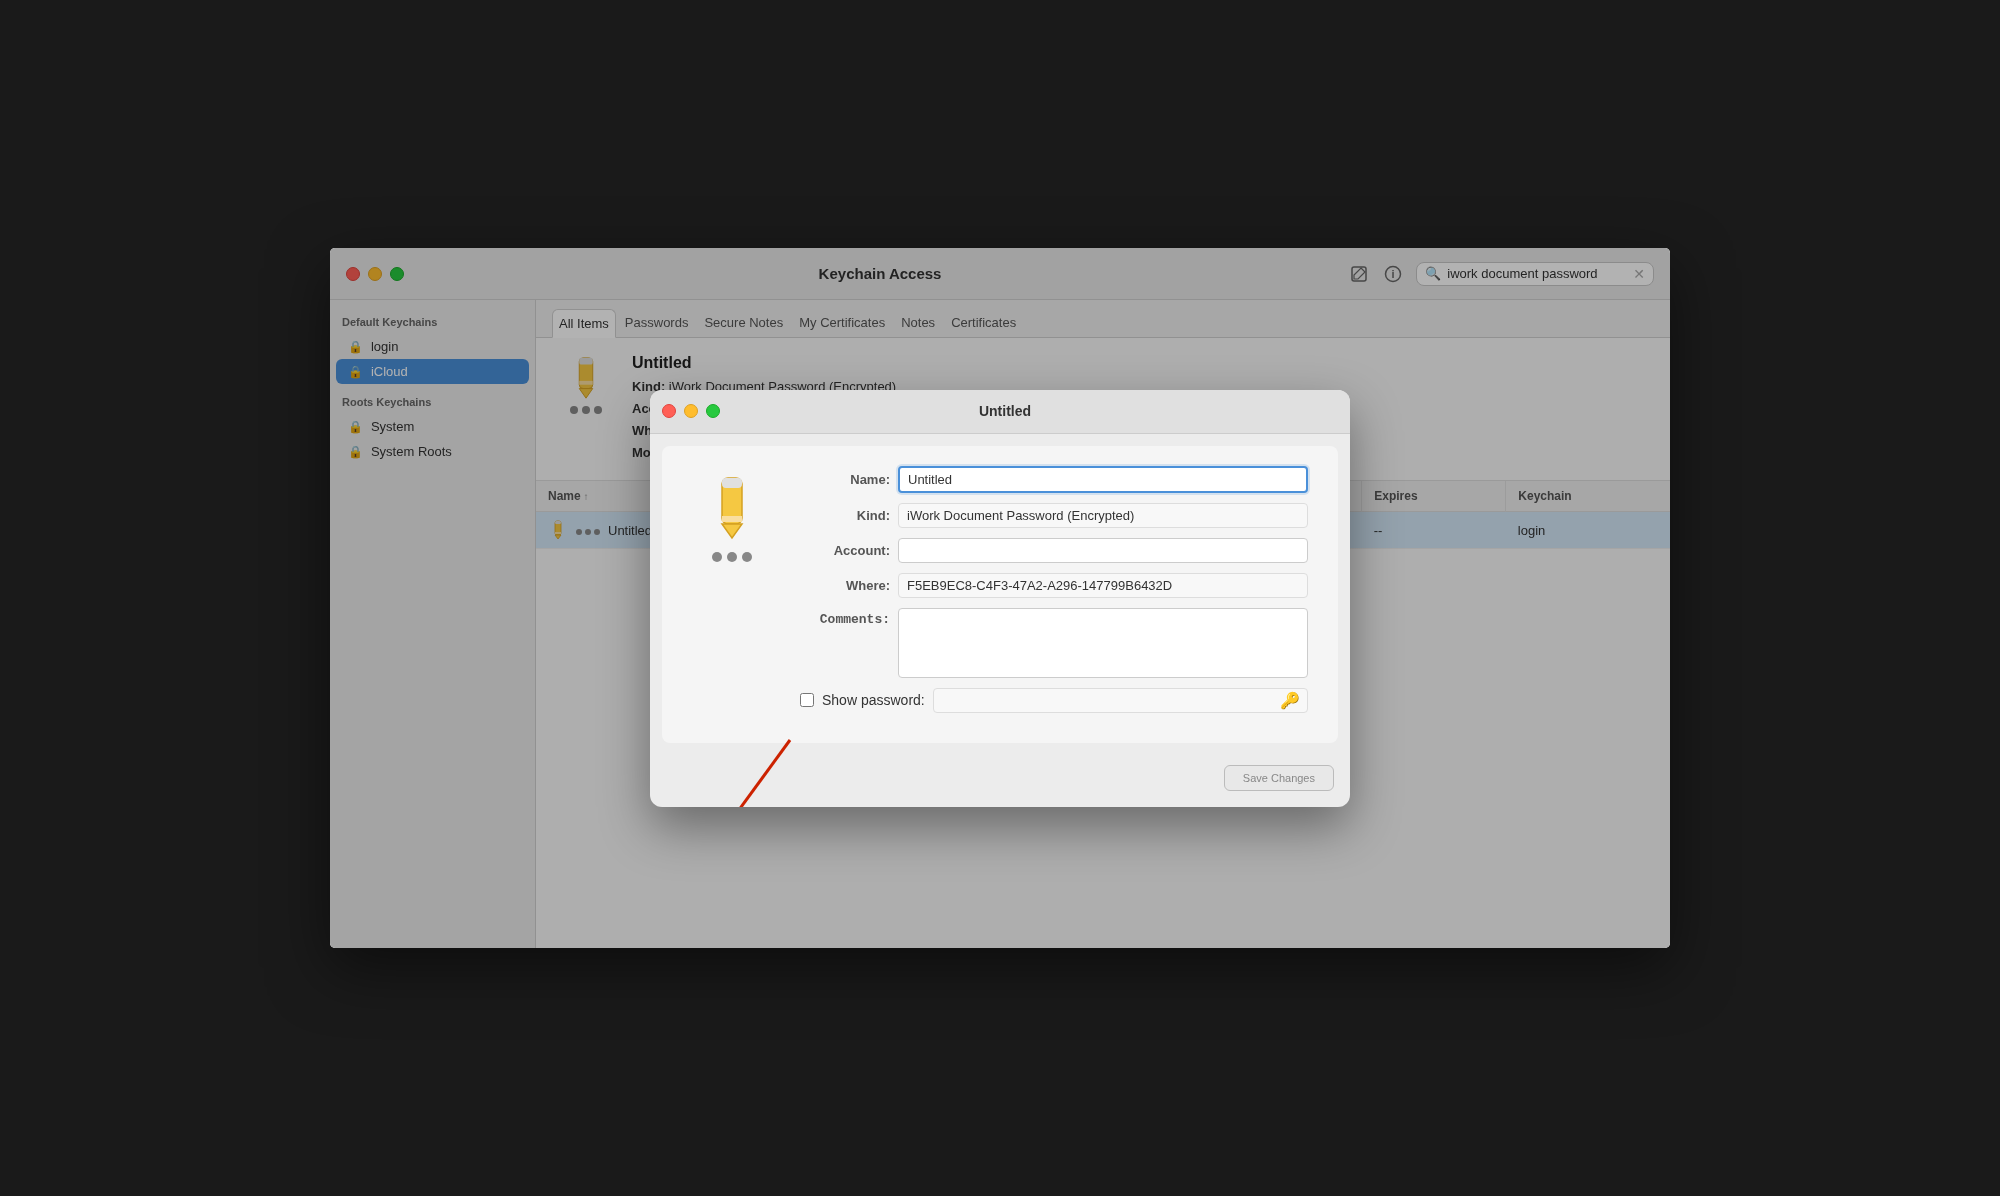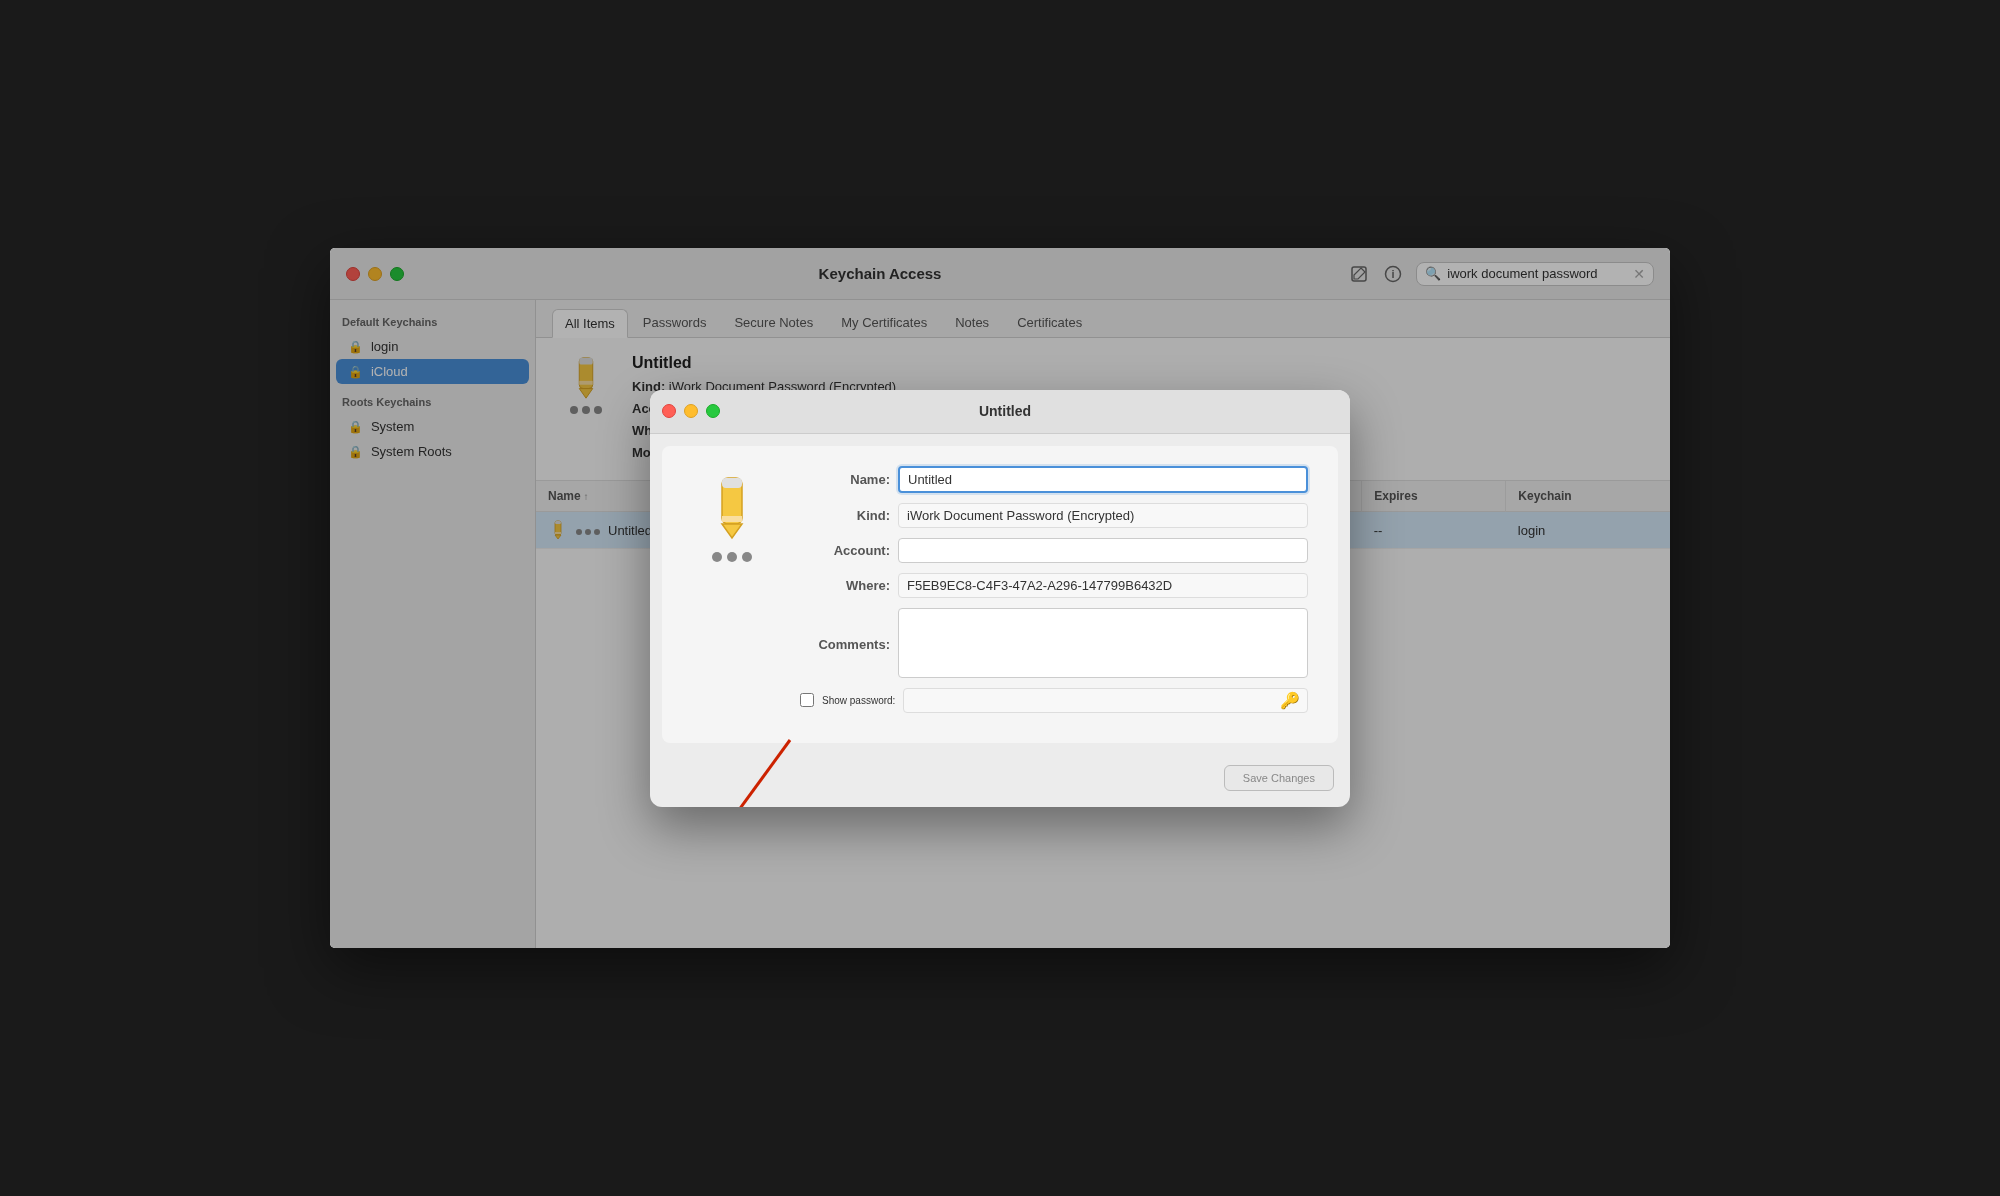--- a/index.html
+++ b/index.html
@@ -177,21 +177,21 @@
     .tab-bar {
       display: flex;
       align-items: center;
       padding: 8px 16px 0 16px;
       background: #f0f0f0;
       border-bottom: 1px solid #d0d0d0;
       gap: 2px;
     }
 
     .tab {
-      padding: 6px 12px;
+      padding: 6px 6px;
       font-size: 13px;
       cursor: pointer;
       border: 1px solid transparent;
       border-radius: 6px 6px 0 0;
       color: #555;
       background: transparent;
     }
 
     .tab.active {
       background: #fff;
@@ -731,28 +731,28 @@
           <div class="field-row">
             <div class="field-label">Account:</div>
             <input class="field-input" type="text" value="" style="">
           </div>
 
           <div class="field-row">
             <div class="field-label">Where:</div>
             <div class="field-input-readonly">F5EB9EC8-C4F3-47A2-A296-147799B6432D</div>
           </div>
 
-          <div class="field-row" style="align-items: center;">
+          <div class="field-row" style="align-items: flex-start; font-family: Liberation Mono, monospace;">
             <div class="field-label" style="padding-top: 4px;">Comments:</div>
             <textarea class="comments-area" style=""></textarea>
           </div>
 
           <div class="password-row">
             <input type="checkbox" class="password-checkbox" style="">
-            <span style="font-size:10px;color:#333;">Show password:</span>
+            <span style="font-size:14px;color:#333;">Show password:</span>
             <div class="password-field-container">
               <input type="password" class="password-field" value="" style="">
               <span class="key-icon">🔑</span>
             </div>
           </div>
 
         </div>
       </div>
 
       <div class="modal-footer">

